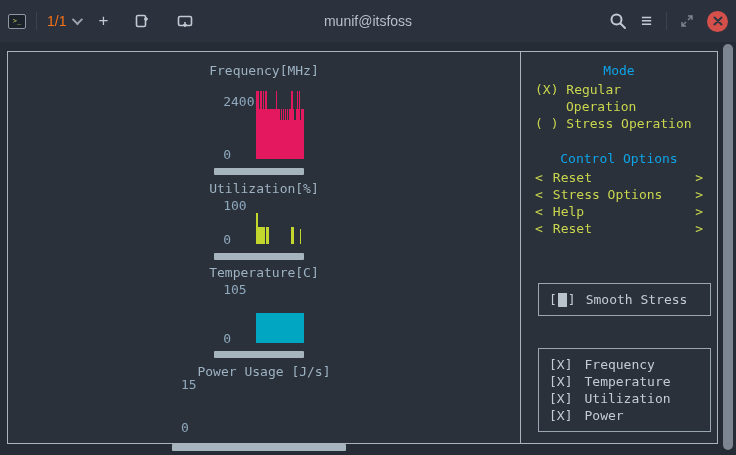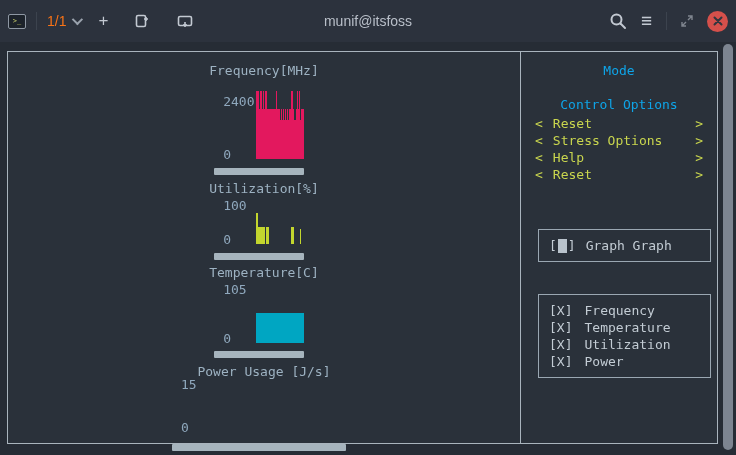--- a/index.html
+++ b/index.html
@@ -381,20 +381,25 @@
           </div>
       </div>
       <div class="hscroll"></div>
     </div>
 
   </div>
 
   <div class="right-panel">
 
     <div class="rp-title mode-title">Mode</div>
+    <div class="mode-block">
+      <div class="mode-line">(X) Regular</div>
+      <div class="mode-line indent">Operation</div>
+      <div class="mode-line">( ) Stress Operation</div>
+    </div>
 
     <div class="rp-title ctrl-title">Control Options</div>
     <div class="ctrl-items">
       <div class="ctrl-item">
         <span>&lt;</span>
         <span style="flex:1; margin-left:10px;">Reset</span>
         <span>&gt;</span>
       </div>
       <div class="ctrl-item">
         <span>&lt;</span>
@@ -410,21 +415,21 @@
         <span>&lt;</span>
         <span style="flex:1; margin-left:10px;">Reset</span>
         <span>&gt;</span>
       </div>
     </div>
 
     <div class="smooth-box">
       <span>[</span>
       <span class="cursor-block"></span>
       <span>]</span>
-      <span class="smooth-label">Graph Graph</span>
+      <span class="smooth-label">Smooth Stress</span>
     </div>
 
     <div class="check-box-panel">
       <div class="check-row">
         <span>[X]</span>
         <span class="cb-label">Frequency</span>
       </div>
       <div class="check-row">
         <span>[X]</span>
         <span class="cb-label">Temperature</span>

